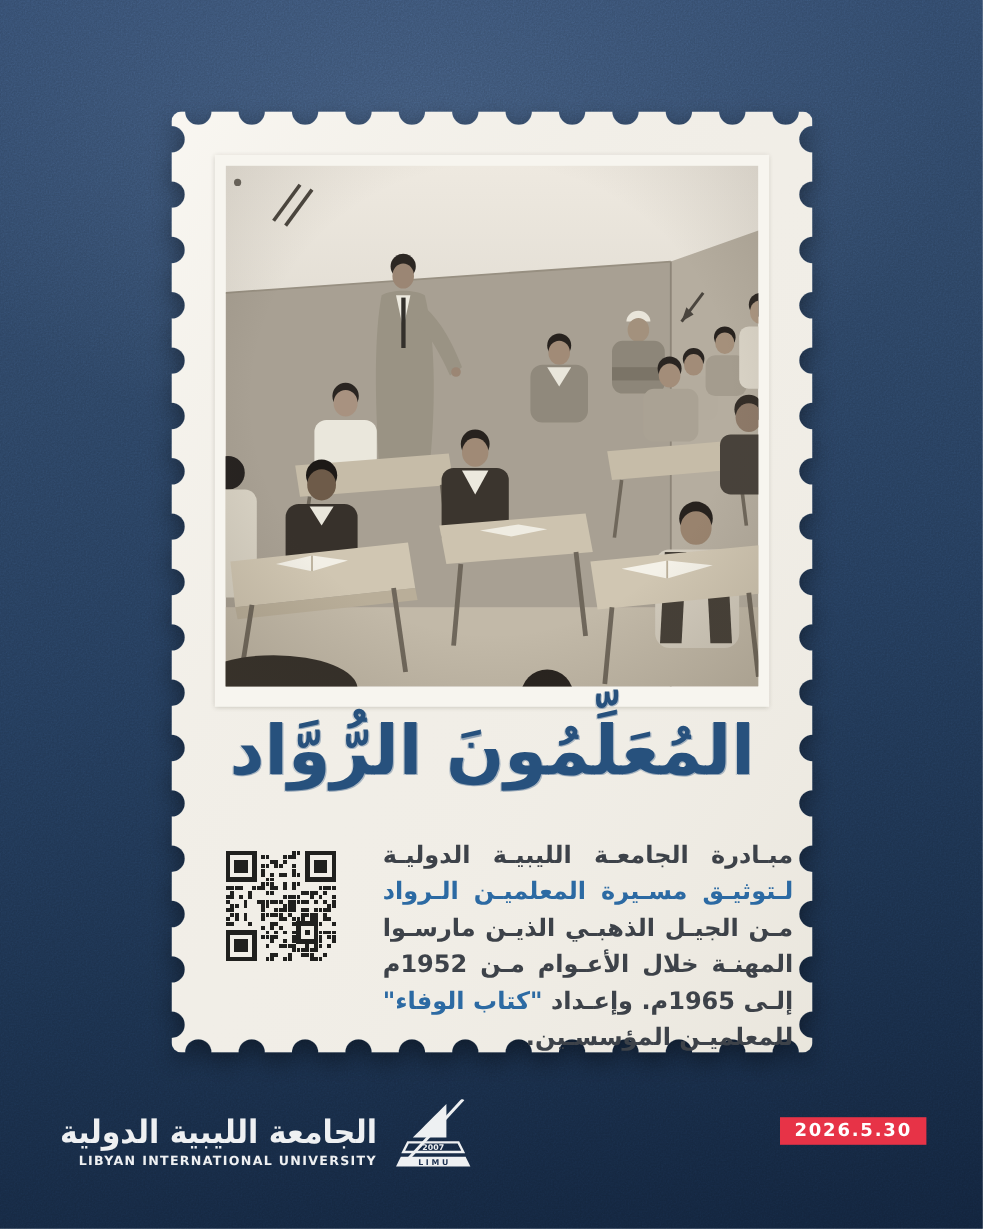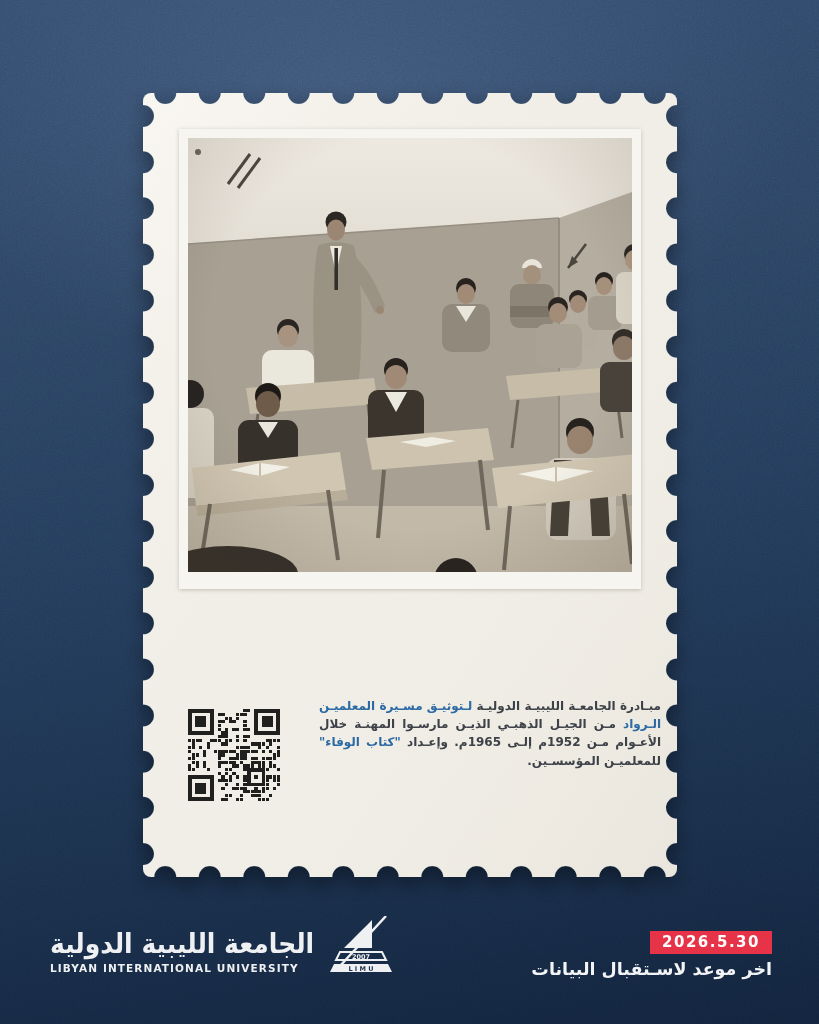--- a/index.html
+++ b/index.html
@@ -32,21 +32,21 @@
     text-shadow:1px 1px 0 rgba(39,81,125,.35), -1px 1px 0 rgba(39,81,125,.2);
     letter-spacing:0;
   }
 
   .info-row{
     position:absolute;left:16px;right:16px;top:604px;
     display:flex;direction:rtl;gap:10px;align-items:flex-start;
   }
   .description{
     flex:1;margin:0;direction:rtl;
-    font-size:12px;line-height:1.52;font-weight:bold;color:#3d4249;
+    font-size:20px;line-height:1.52;font-weight:bold;color:#3d4249;
     text-align:justify;text-align-last:right;
   }
   .description .hl{color:#2c6aa3;}
   .qr-block{width:150px;flex:0 0 150px;display:flex;flex-direction:column;align-items:center;margin-top:12px;}
   .qr{width:92px;height:92px;display:block;}
   .qr-caption{
     margin-top:7px;text-align:center;direction:rtl;
     font-size:13.5px;line-height:1.45;font-weight:bold;color:#3674ac;
   }
 
@@ -54,21 +54,21 @@
   .footer-left{
     position:absolute;left:50px;top:916px;
     display:flex;align-items:flex-end;gap:14px;color:#eef0f2;
   }
   .uni-arabic{
     direction:rtl;font-size:25px;font-weight:bold;line-height:1.2;
     transform:scaleY(1.08);text-align:center;white-space:nowrap;
   }
   .uni-english{
     margin-top:3px;font-size:10.5px;font-weight:bold;letter-spacing:1.1px;
-    white-space:nowrap;text-align:left;
+    white-space:nowrap;text-align:right;
   }
   .limu-logo{width:66px;height:58px;display:block;}
 
   .deadline{position:absolute;right:47px;top:931px;text-align:right;}
   .deadline-badge{
     display:inline-block;background:#e73347;color:#ffffff;
     font-size:15px;font-weight:bold;letter-spacing:1.5px;
     padding:2px 12px 3px 12px;line-height:1.2;
   }
   .deadline-label{
@@ -286,20 +286,21 @@
         <path d="M330,336 L368,329 L406,333 L368,344 Z" fill="#f4f1e8"></path>
         <line x1="368" y1="329" x2="368" y2="344" stroke="#b9ae99" stroke-width="1.5"></line>
 
         <circle cx="268" cy="442" r="22" fill="#27221e"></circle>
         <ellipse cx="40" cy="436" rx="70" ry="28" fill="#332e28"></ellipse>
 
         <rect x="0" y="0" width="444" height="434" fill="url(#vig)"></rect>
       </svg>
     </div>
 
+    <h1 class="stamp-title">المُعَلِّمُونَ الرُّوَّاد</h1>
 
     <div class="info-row">
       <p class="description"><span>مبـادرة الجامعـة الليبيـة الدوليـة </span><span class="hl">لـتوثيـق مسـيرة المعلميـن الـرواد</span><span> مـن الجيـل الذهبـي الذيـن مارسـوا المهنـة خلال الأعـوام مـن 1952م إلـى 1965م. وإعـداد </span><span class="hl">"كتاب الوفاء"</span><span> للمعلميـن المؤسسـين.</span></p>
       <div class="qr-block">
         <svg id="qr" class="qr" viewBox="0 0 25 25" shape-rendering="crispEdges" aria-hidden="true">
             <rect x="15.06" y="0.06" width="0.88" height="0.88" fill="#20201e"></rect>
             <rect x="16.06" y="0.06" width="0.88" height="0.88" fill="#20201e"></rect>
             <rect x="8.06" y="1.06" width="0.88" height="0.88" fill="#20201e"></rect>
             <rect x="9.06" y="1.06" width="0.88" height="0.88" fill="#20201e"></rect>
             <rect x="13.06" y="1.06" width="0.88" height="0.88" fill="#20201e"></rect>
@@ -532,14 +533,13 @@
     <path d="M44,4 C36,12 24,24 16,32 L44,32 Z" fill="#eef0f2"></path>
     <polygon points="12,36 54,36 58,44 8,44" fill="none" stroke="#eef0f2" stroke-width="2"></polygon>
     <text x="33" y="42.5" text-anchor="middle" font-size="6.5" font-family="DejaVu Sans, sans-serif" font-weight="bold" fill="#eef0f2">2007</text>
     <polygon points="6,48 60,48 64,56 2,56" fill="#eef0f2"></polygon>
     <text x="33" y="54.5" text-anchor="middle" font-size="6.5" font-family="DejaVu Sans, sans-serif" font-weight="bold" fill="#1d3150">L I M U</text>
   </svg>
 </div>
 
 <div class="deadline">
   <div class="deadline-badge">2026.5.30</div>
-  <div class="deadline-label">اخر موعد لاسـتقبال البيانات</div>
 </div>
 
 </body></html>

